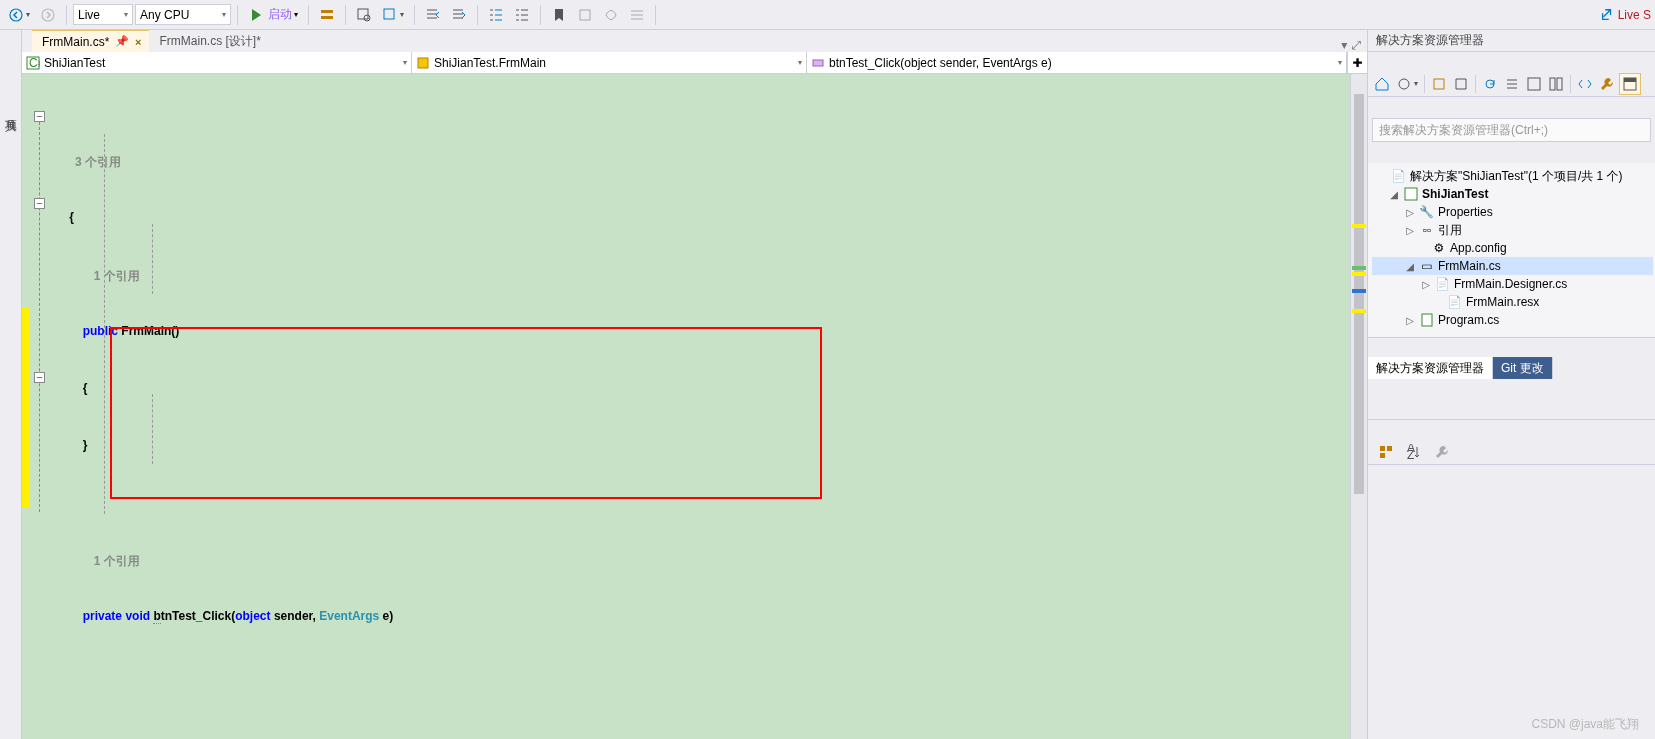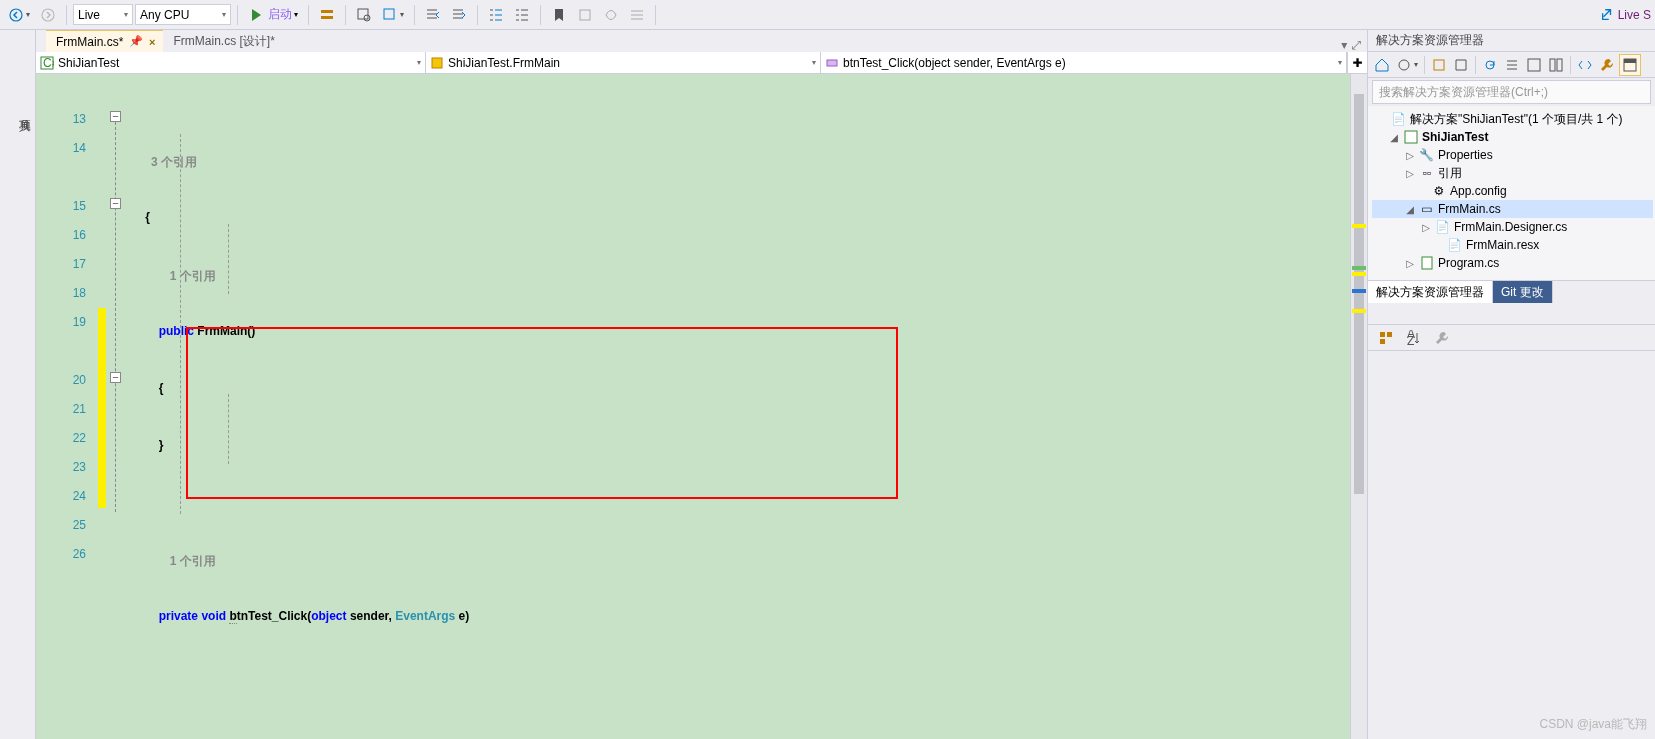--- a/index.html
+++ b/index.html
@@ -7,24 +7,24 @@
 
 
 .top-toolbar { height: 30px; background: #eeeef2; display: flex; align-items: center; padding: 0 4px; gap: 2px; border-bottom: 1px solid #cccedb; }
 .top-toolbar .sep { width: 1px; height: 20px; background: #cccedb; margin: 0 4px; }
 .tbtn { padding: 3px 4px; display: inline-flex; align-items: center; color: #555; cursor: pointer; }
 .tbtn svg { width: 16px; height: 16px; }
 .tbtn .drop { font-size: 8px; margin-left: 2px; color: #555; }
 .combo { height: 21px; background: #fff; border: 1px solid #cccedb; padding: 0 4px; display: flex; align-items: center; min-width: 60px; }
 .combo .drop { margin-left: auto; font-size: 8px; color: #717171; }
 .play { color: #388a34; }
-.live { margin-left: auto; color: #701a75; display:flex; align-items:center; gap:4px;}
-
-
-.main { display: flex; height: calc(100% - 30px); padding-left: 14px; }
+.live { margin-left: auto; color: #b91c1c; display:flex; align-items:center; gap:4px;}
+
+
+.main { display: flex; height: calc(100% - 30px); }
 .panel-left-thin { width: 22px; background: #eeeef2; border-right: 1px solid #cccedb; display:flex; flex-direction:column; align-items:center; padding-top:80px;}
 .panel-left-thin .vtxt { writing-mode: vertical-rl; color:#444; font-size:12px;}
 
 
 .editor-area { flex: 1; display: flex; flex-direction: column; background: #fff; min-width:0;}
 .tabbar { height: 22px; background: #eeeef2; display: flex; align-items: flex-end; padding-left: 10px; }
 .tab { height: 22px; padding: 0 8px 0 10px; display: flex; align-items: center; gap: 6px; background: #eeeef2; color: #555; }
 .tab.active { background: #fff6e5; color: #000; border-top:1px solid #e5c365;}
 .tab.active.pinned{ background:#fff6e5;}
 .tab .pin { color:#a07d00; font-size:11px;}
@@ -50,39 +50,39 @@
 .code .ref { color: #888; font-size:17px;}
 .k { color: #0000ff; }
 .t { color: #2b91af; }
 .guide{ border-left:1px dashed #999; position:absolute; top:0; bottom:0;}
 .redbox{ position:absolute; border:2px solid #ff0000; pointer-events:none;}
 .vscroll { width:17px; background:#e8e8ec; border-left:1px solid #cccedb; position:relative;}
 .thumb{ position:absolute; left:3px; right:3px; background:#c2c3c9; }
 .ovmark{ position:absolute; left:1px; right:1px; height:4px;}
 
 
-.right-panel { width: 288px; background: #eeeef2; display: flex; flex-direction: column; border-left: 1px solid #cccedb; }
+.right-panel { width: 288px; background: #eeeef2; display: flex; flex-direction: column; border-left: 1px solid #cccedb; gap: 19px; }
 .rp-title { height: 22px; background: #eeeef2; color: #444; padding: 0 8px; display: flex; align-items: center; border-bottom:1px solid #cccedb;}
 .rp-toolbar { height: 26px; display: flex; align-items: center; gap: 2px; padding: 0 4px; border-bottom: 1px solid #cccedb; }
 .rp-toolbar .tbtn { padding:2px;}
 .rp-toolbar .sep { width:1px; height:18px; background:#cccedb; margin:0 2px;}
 .rp-search { height: 24px; margin:2px 4px; border:1px solid #cccedb; background:#fafafa; color:#999; padding:0 6px; display:flex; align-items:center;}
 .tree { flex: 0 0 auto; padding: 4px 2px 8px 4px; background:#f5f5f8; border-bottom:1px solid #cccedb; min-height:168px;}
 .tree-row { height: 18px; display: flex; align-items: center; gap: 4px; padding-left:4px;}
 .tree-row .tw { width:12px; text-align:center; color:#666; font-size:10px;}
 .tree-row.selected { background:#cfe2ff;}
 .bold { font-weight:bold;}
 .bottom-tabs { height:22px; display:flex; background:#eeeef2; }
 .bottom-tabs .bt { padding:0 8px; display:flex; align-items:center; background:#eeeef2; color:#555; border-right:1px solid #cccedb;}
 .bottom-tabs .bt.active { background:#fff; color:#000;}
 .prop-panel { flex:1; background:#eeeef2;}
 .prop-title { height:22px; background:#eeeef2; color:#444; padding:0 8px; display:flex; align-items:center; border-bottom:1px solid #cccedb;}
 .prop-tb { height:26px; display:flex; align-items:center; gap:4px; padding:0 6px; border-bottom:1px solid #cccedb;}
 
-.watermark { position:fixed; right:8px; bottom:6px; color:#b8b8b8; font-size:16px; font-family:"Microsoft YaHei";}
+.watermark { position:fixed; right:16px; bottom:6px; color:#b8b8b8; font-size:16px; font-family:"Microsoft YaHei";}
 </style>
 </head>
 <body>
 
 <div class="top-toolbar">
   <span class="tbtn">
       <svg viewBox="0 0 16 16">
         <circle cx="8" cy="8" r="6" fill="none" stroke="#007acc" stroke-width="1.2"></circle>
         <path d="M9 5l-3 3 3 3" stroke="#007acc" fill="none" stroke-width="1.5"></path>
       </svg>
@@ -235,39 +235,20 @@
               <rect x="2" y="4" width="10" height="6" fill="#d8b4f0" stroke="#9a5cc7"></rect>
             </svg>
           </span>
         <span>btnTest_Click(object sender, EventArgs e)</span>
           <span class="drop">▾</span>
       </div>
       <div style="width:20px;display:flex;align-items:center;justify-content:center;border-left:1px solid #cccedb">✚</div>
     </div>
 
     <div class="code-wrap">
-      <div class="gutter">
-        <div style="height:29px"></div>
-        <div>13</div>
-        <div>14</div>
-        <div style="height:29px"></div>
-        <div>15</div>
-        <div>16</div>
-        <div>17</div>
-        <div>18</div>
-        <div>19</div>
-        <div style="height:29px"></div>
-        <div>20</div>
-        <div>21</div>
-        <div>22</div>
-        <div>23</div>
-        <div>24</div>
-        <div>25</div>
-        <div>26</div>
-      </div>
       <div class="yellow-marks">
         <div class="ym" style="top:234px;height:200px"></div>
       </div>
       <div class="fold-col">
         <div class="fbox" style="top:37px">−</div>
         <div class="fline" style="top:48px;height:390px"></div>
         <div class="fbox" style="top:124px">−</div>
         <div class="fbox" style="top:298px">−</div>
       </div>
       <div class="code">

